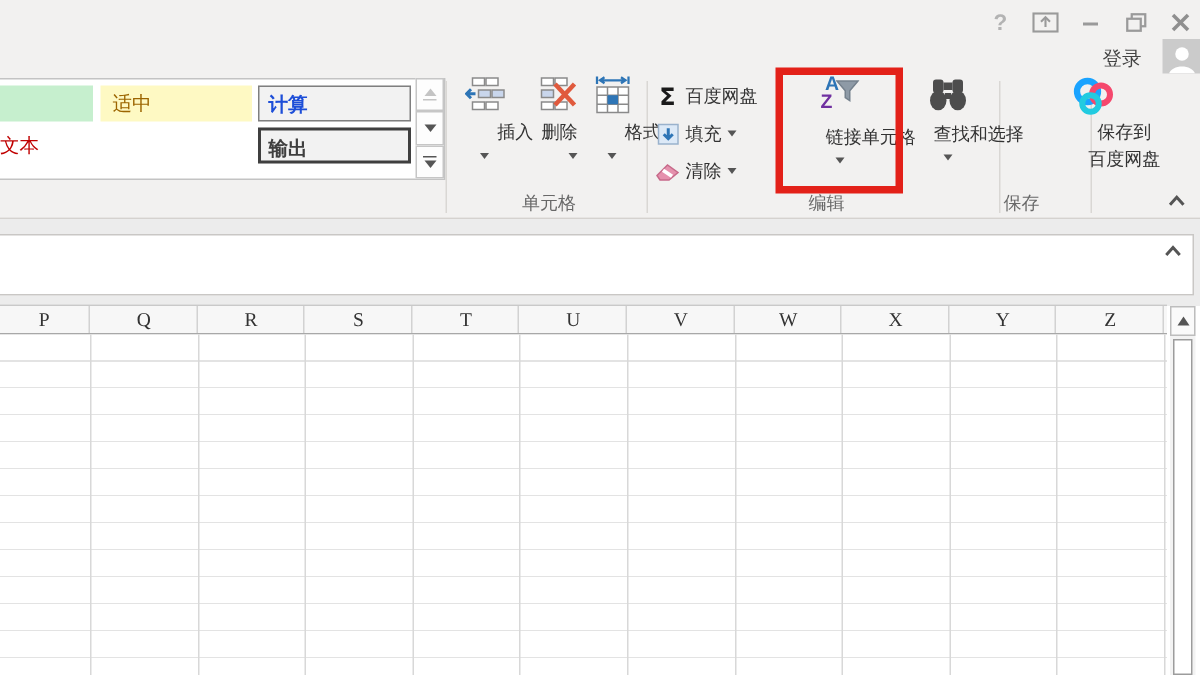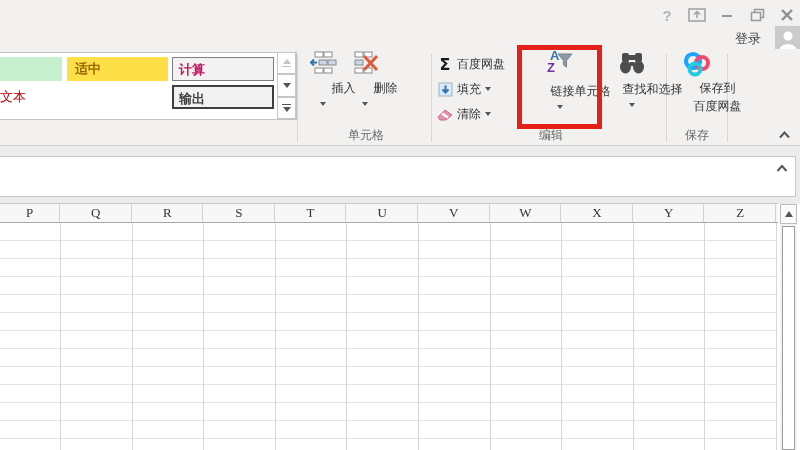--- a/index.html
+++ b/index.html
@@ -106,22 +106,22 @@
   <div class="signin">登录</div>
   <div class="avatar">
     <svg width="22" height="20" viewBox="0 0 22 20">
       <circle cx="11" cy="7" r="4.5" fill="#fff"></circle>
       <path d="M2 22 C2 13 20 13 20 22 Z" fill="#fff"></path>
     </svg>
   </div>
 
   <div class="gallery-box"></div>
   <div class="style-cell" style="left:0; top:57px; width:62px; background:#C6EFCE;"></div>
-  <div class="style-cell" style="left:67px; top:57px; width:101px; background:#fde047; color:#9C6500; padding-left:8px;font-weight:bold;">适中</div>
-  <div class="style-cell" style="left:172px; top:57px; width:102px; background:#F2F2F2; border:1px solid #7F7F7F; color:#be185d; font-weight:bold; padding-left:6px;">计算</div>
+  <div class="style-cell" style="left:67px; top:57px; width:101px; background:#fef9c3; color:#9C6500; padding-left:8px;">适中</div>
+  <div class="style-cell" style="left:172px; top:57px; width:102px; background:#F2F2F2; border:1px solid #7F7F7F; color:#1d4ed8; font-weight:bold; padding-left:6px;">计算</div>
   <div class="style-cell" style="left:-4px; top:85px; width:66px; color:#C00000; padding-left:4px;">文本</div>
   <div class="style-cell" style="left:172px; top:85px; width:102px; background:#F2F2F2; border:2px solid #3F3F3F; color:#3F3F3F; font-weight:bold; padding-left:5px;">输出</div>
 
   <div class="gal-scrollbtn" style="top:52px;">
     <span class="tri-up"></span>
       <span class="dis-bar"></span>
   </div>
   <div class="gal-scrollbtn" style="top:74.4px;">
     <span class="tri-down"></span>
   </div>
@@ -141,33 +141,48 @@
         <rect x="14" y="2" width="8" height="5" fill="#fff" stroke="#8a8a8a"></rect>
       <rect x="9" y="10" width="8" height="5" fill="#c9d6ec" stroke="#8a8a8a"></rect>
         <rect x="18" y="10" width="8" height="5" fill="#c9d6ec" stroke="#8a8a8a"></rect>
       <path d="M7 12.5 L1 12.5 M4 9.5 L1 12.5 L4 15.5" stroke="#2e75b6" stroke-width="2" fill="none"></path>
       <rect x="5" y="18" width="8" height="5" fill="#fff" stroke="#8a8a8a"></rect>
         <rect x="14" y="18" width="8" height="5" fill="#fff" stroke="#8a8a8a"></rect>
     </svg>
     <span class="lbl">插入</span>
     <span class="caret"></span>
   </div>
-  <div class="bigbtn" style="left:345px; width:40px;">
+  <div class="bigbtn" style="left:345px; width:40px;align-items:flex-end;">
     <svg width="27" height="27" viewBox="0 0 27 27">
       <rect x="3" y="2" width="8" height="5" fill="#fff" stroke="#8a8a8a"></rect>
         <rect x="12" y="2" width="8" height="5" fill="#fff" stroke="#8a8a8a"></rect>
       <rect x="3" y="10" width="8" height="5" fill="#c9d6ec" stroke="#8a8a8a"></rect>
       <rect x="3" y="18" width="8" height="5" fill="#fff" stroke="#8a8a8a"></rect>
         <rect x="12" y="18" width="8" height="5" fill="#fff" stroke="#8a8a8a"></rect>
       <line x1="12" y1="6" x2="25" y2="20" stroke="#e05a3d" stroke-width="3"></line>
       <line x1="25" y1="6" x2="12" y2="20" stroke="#e05a3d" stroke-width="3"></line>
     </svg>
     <span class="lbl">删除</span>
     <span class="caret"></span>
   </div>
+  <div class="bigbtn" style="left:388px; width:40px;">
+    <svg width="27" height="27" viewBox="0 0 27 27">
+      <line x1="3" y1="1" x2="3" y2="6" stroke="#2e75b6" stroke-width="1.5"></line>
+      <line x1="24" y1="1" x2="24" y2="6" stroke="#2e75b6" stroke-width="1.5"></line>
+      <path d="M5 3.5 L22 3.5 M8 1.5 L5 3.5 L8 5.5 M19 1.5 L22 3.5 L19 5.5" stroke="#2e75b6" stroke-width="1.5" fill="none"></path>
+      <rect x="3" y="8" width="21" height="17" fill="#fff" stroke="#8a8a8a"></rect>
+      <line x1="10" y1="8" x2="10" y2="25" stroke="#8a8a8a"></line>
+        <line x1="17" y1="8" x2="17" y2="25" stroke="#8a8a8a"></line>
+      <line x1="3" y1="13.5" x2="24" y2="13.5" stroke="#8a8a8a"></line>
+        <line x1="3" y1="19.5" x2="24" y2="19.5" stroke="#8a8a8a"></line>
+      <rect x="10" y="13.5" width="7" height="6" fill="#2e75b6"></rect>
+    </svg>
+    <span class="lbl">格式</span>
+    <span class="caret"></span>
+  </div>
   <div class="group-label" style="left:330px; width:72px;">单元格</div>
 
   <div class="smallbtn" style="left:437px; top:55px;">
     <span class="sicon sigma">Σ</span>
     <span>百度网盘</span>
   </div>
   <div class="smallbtn" style="left:437px; top:80px;">
     <span class="sicon">
       <svg width="15" height="15" viewBox="0 0 15 15">
         <rect x="1" y="1" width="13" height="13" fill="#dce9f7" stroke="#9ab2cc"></rect>
@@ -207,30 +222,30 @@
       <rect x="11" y="5" width="6" height="5" fill="#4d4d4d"></rect>
       <ellipse cx="7.5" cy="17" rx="5.5" ry="6.5" fill="#4d4d4d"></ellipse>
       <ellipse cx="20.5" cy="17" rx="5.5" ry="6.5" fill="#4d4d4d"></ellipse>
       <rect x="12" y="12" width="4" height="4" fill="#4d4d4d"></rect>
     </svg>
     <span class="lbl">查找和选择</span>
     <span class="caret"></span>
   </div>
   <div class="group-label" style="left:521px; width:60px;">编辑</div>
 
-  <div class="bigbtn" style="left:668px; width:58px;">
+  <div class="bigbtn" style="left:700px; width:58px;">
     <svg width="32" height="30" viewBox="0 0 32 30">
       <circle cx="12" cy="11" r="7" fill="none" stroke="#1aa3ff" stroke-width="4.2"></circle>
       <circle cx="21" cy="13" r="6" fill="none" stroke="#f5486d" stroke-width="4"></circle>
       <circle cx="14" cy="19" r="5.5" fill="none" stroke="#22cbe0" stroke-width="4"></circle>
     </svg>
     <span class="lbl" style="margin-top:0;">保存到</span>
     <span class="lbl" style="margin-top:1px;">百度网盘</span>
   </div>
-  <div class="group-label" style="left:667px; width:60px;">保存</div>
+  <div class="group-label" style="left:651px; width:60px;">保存</div>
 
   <div class="abs" style="left:777px; top:127px;">
     <svg width="15" height="12" viewBox="0 0 15 12">
         <path class="chev" d="M3 8.5 L7.5 3.5 L12 8.5"></path>
       </svg>
   </div>
 
   <div class="highlight-box" style="border-color: rgb(227, 33, 25);"></div>
 
   <div class="formula-bar"></div>

